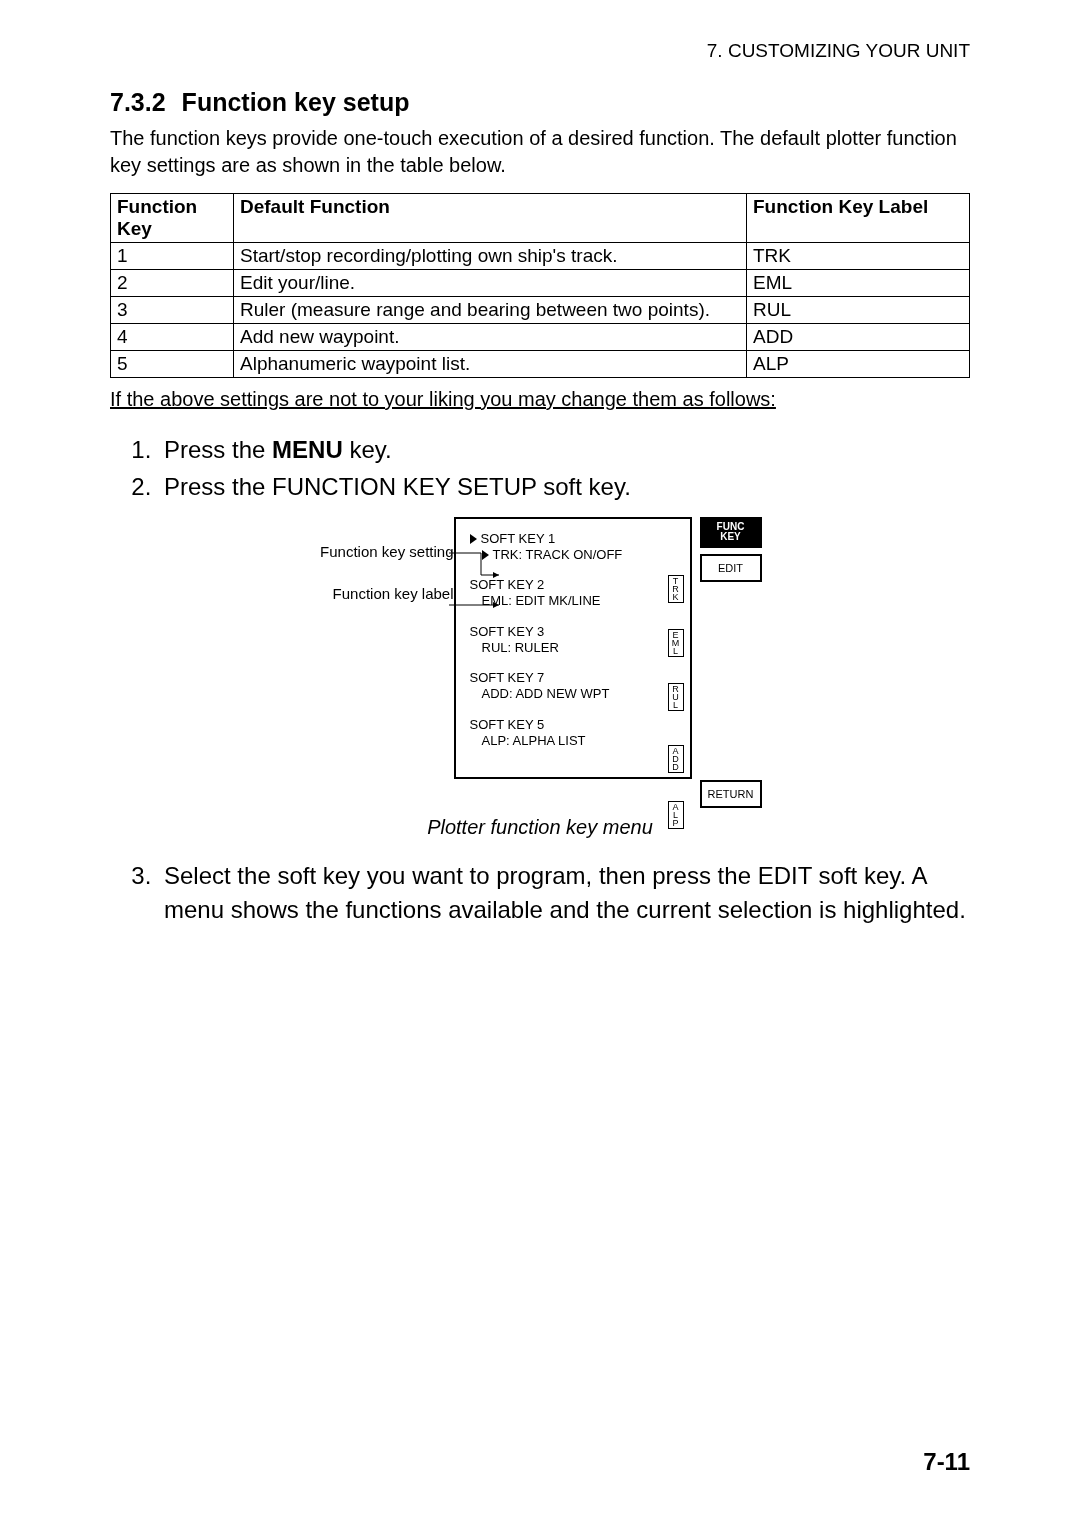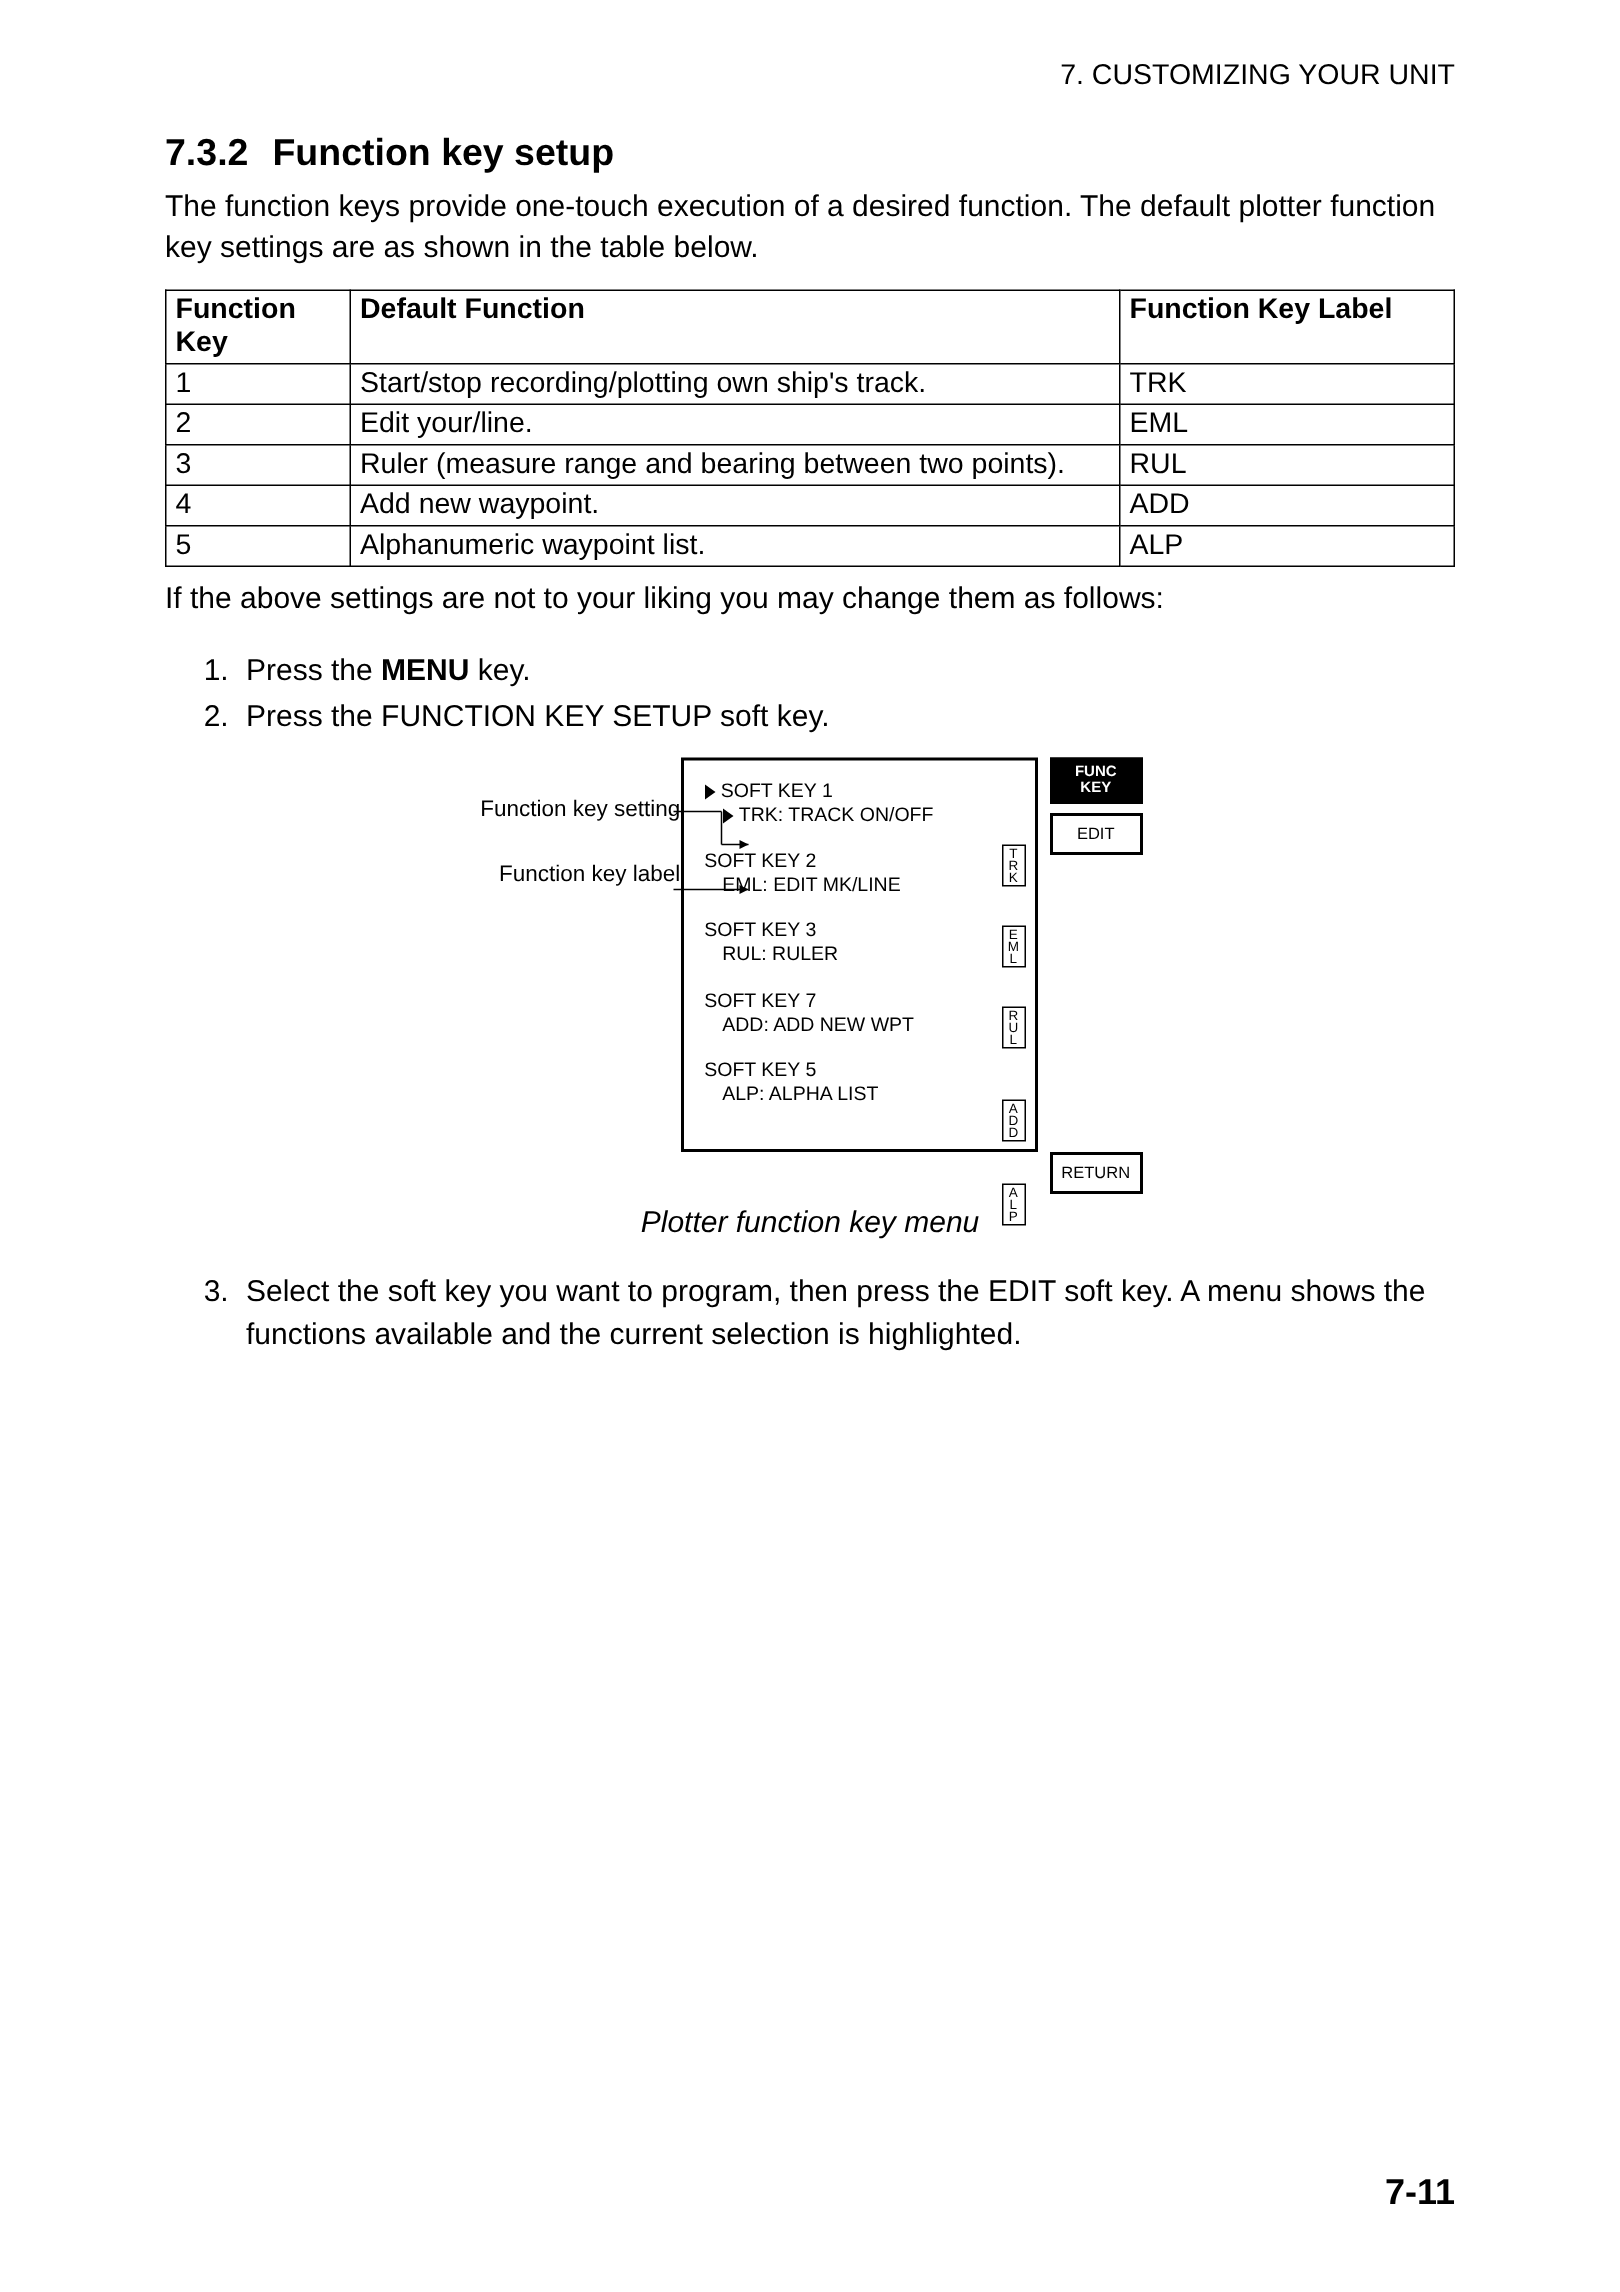--- a/index.html
+++ b/index.html
@@ -40,23 +40,23 @@
   }
   table.ftable th, table.ftable td {
     border: 1.5px solid #000;
     padding: 2px 6px;
     text-align: left;
     vertical-align: top;
   }
   table.ftable th { font-weight: bold; }
   .col-key   { width: 110px; margin-left: 36px; }
   .col-label { width: 210px; }
-  .para { font-size: 20px; line-height: 1.35; margin: 6px 0; }
+  .para { font-size: 20px; line-height: 1.35; margin: 6px 0; text-decoration: underline; }
   ol.steps {
-    font-size: 20px;
+    font-size: 24px;
     line-height: 1.45;
     margin: 20px 0 10px 0;
     padding-left: 48px;
   }
   ol.steps li { padding-left: 6px; margin-bottom: 2px; }
   .bold { font-weight: bold; }
 
   
   .figwrap {
     display: flex;

